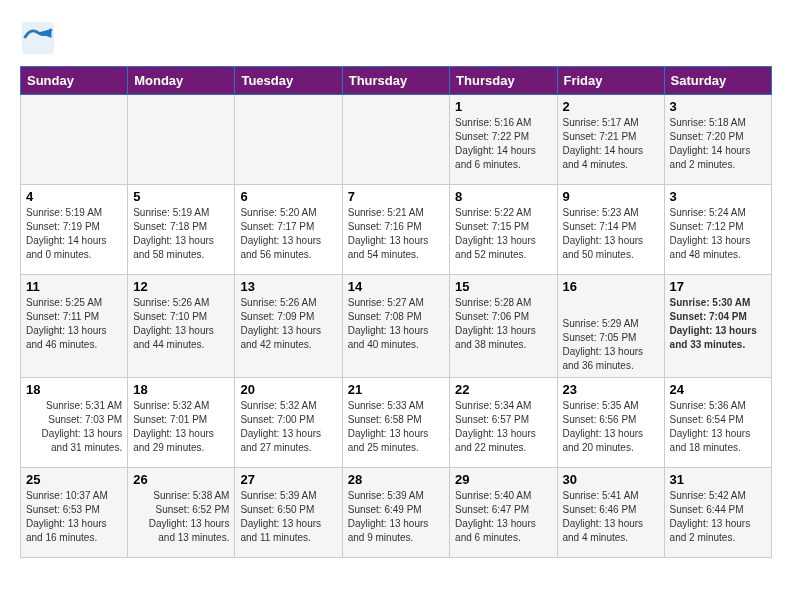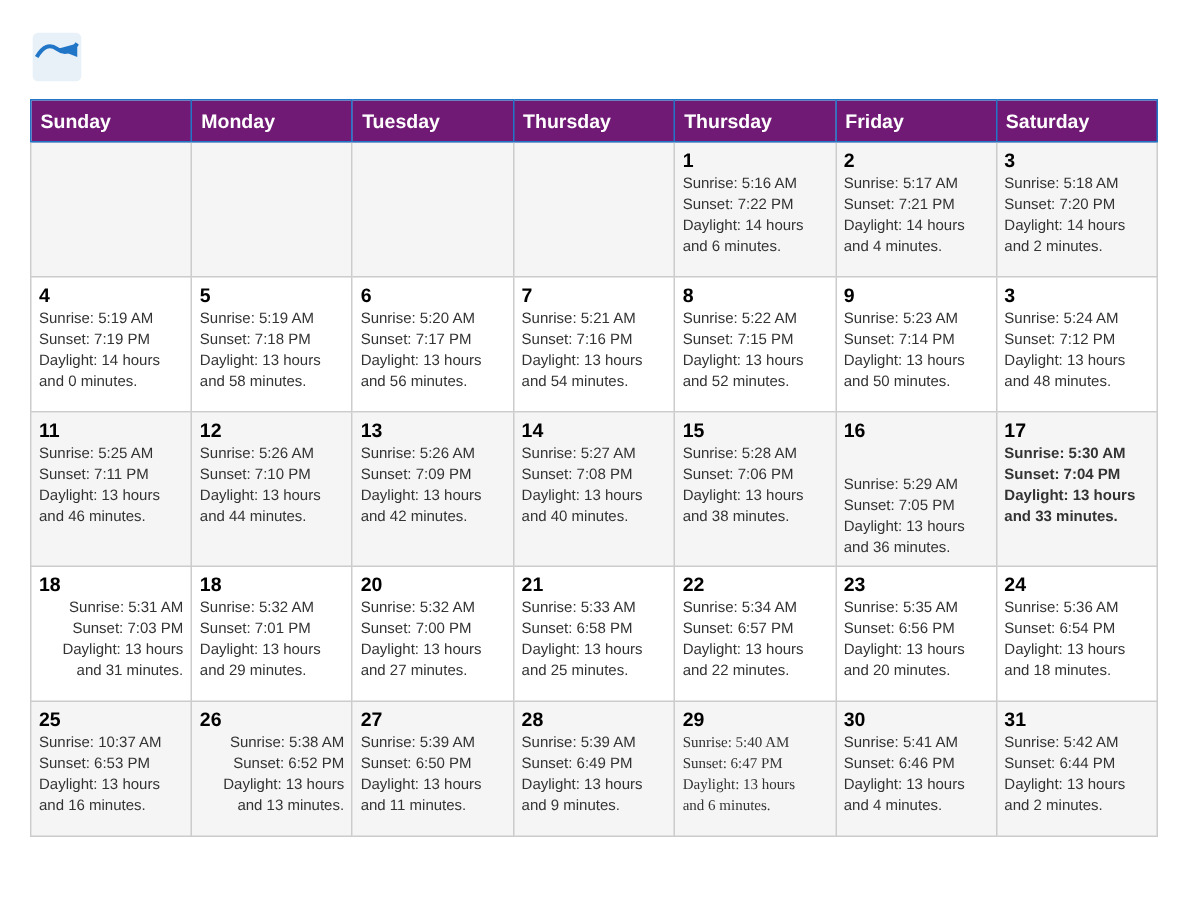--- a/index.html
+++ b/index.html
@@ -333,21 +333,21 @@
         </td>
         <td>
           <span class="day-number">28</span>
           <div class="day-info" style="white-space: pre-line;">Sunrise: 5:39 AM
 Sunset: 6:49 PM
 Daylight: 13 hours
 and 9 minutes.</div>
         </td>
         <td>
           <span class="day-number">29</span>
-          <div class="day-info" style="white-space: pre-line; font-family: Liberation Serif, serif;">Sunrise: 5:40 AM
+          <div class="day-info" style="white-space: pre-line;">Sunrise: 5:40 AM
 Sunset: 6:47 PM
 Daylight: 13 hours
 and 6 minutes.</div>
         </td>
         <td>
           <span class="day-number">30</span>
           <div class="day-info" style="white-space: pre-line;">Sunrise: 5:41 AM
 Sunset: 6:46 PM
 Daylight: 13 hours
 and 4 minutes.</div>

